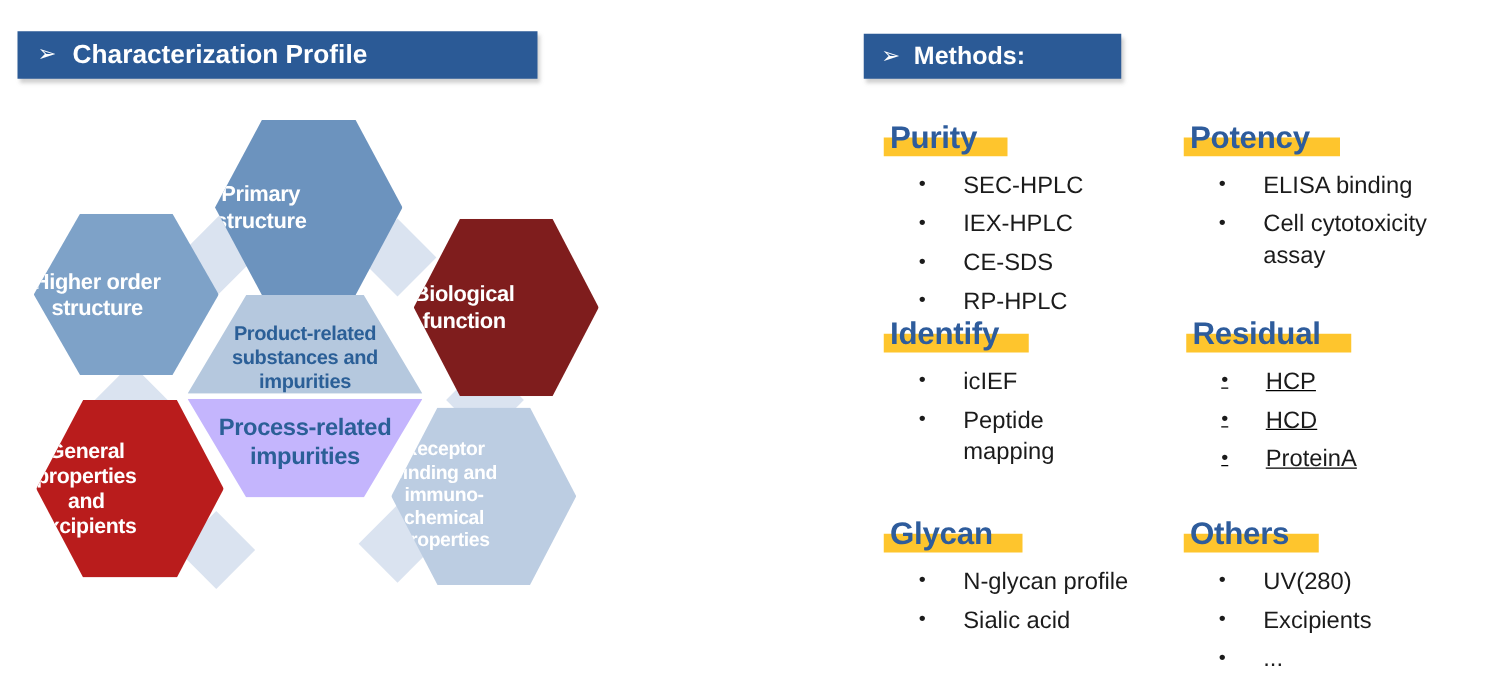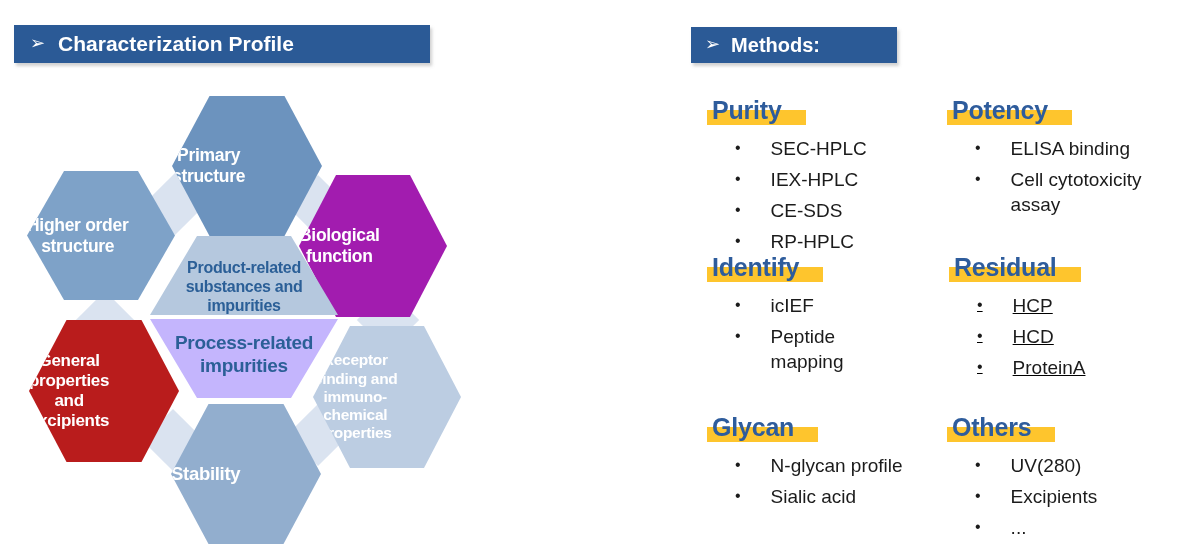--- a/index.html
+++ b/index.html
@@ -22,21 +22,21 @@
   .hex {
     position:absolute; z-index:1;
     clip-path:polygon(25% 0%, 75% 0%, 100% 50%, 75% 100%, 25% 100%, 0% 50%);
     display:flex; align-items:center; justify-content:flex-start; text-align:center;
     color:#ffffff; font-weight:bold;
   }
   .hex .lbl, .half .lbl { white-space:pre-line; line-height:1.18; letter-spacing:-0.3px; }
 
   #hex-primary   { left:157px; top:6px;   width:150px; height:140px; background:#6C93BE; font-size:17.5px; }
   #hex-higher    { left:12px;  top:81px;  width:148px; height:129px; background:#7EA2C8; font-size:17.5px; }
-  #hex-bio       { left:284px; top:85px;  width:148px; height:142px; background:#a21caf; font-size:17.5px; }
+  #hex-bio       { left:316px; top:85px;  width:148px; height:142px; background:#7f1d1d; font-size:17.5px; }
   #hex-general   { left:14px;  top:230px; width:150px; height:142px; background:#b91c1c; font-size:17px; }
   #hex-receptor  { left:298px; top:236px; width:148px; height:142px; background:#BCCDE2; font-size:15.5px; }
   #hex-stability { left:156px; top:314px; width:150px; height:140px; background:#92AECE; font-size:18.5px; }
 
   .half {
     position:absolute; z-index:1; left:135px; width:188px; height:79px;
     display:flex; align-items:center; justify-content:center; text-align:center;
     color:#2B5F97; font-weight:bold;
   }
   #half-top {
@@ -108,23 +108,20 @@
 and
 excipients</span>
   </div>
   <div class="hex" id="hex-receptor">
     <span class="lbl">Receptor
 binding and
 immuno-
 chemical
 properties</span>
   </div>
-  <div class="hex" id="hex-stability">
-    <span class="lbl">Stability</span>
-  </div>
 
   <div class="half" id="half-top">
     <span class="lbl">Product-related
 substances and
 impurities</span>
   </div>
   <div class="half" id="half-bottom">
     <span class="lbl">Process-related
 impurities</span>
   </div>

